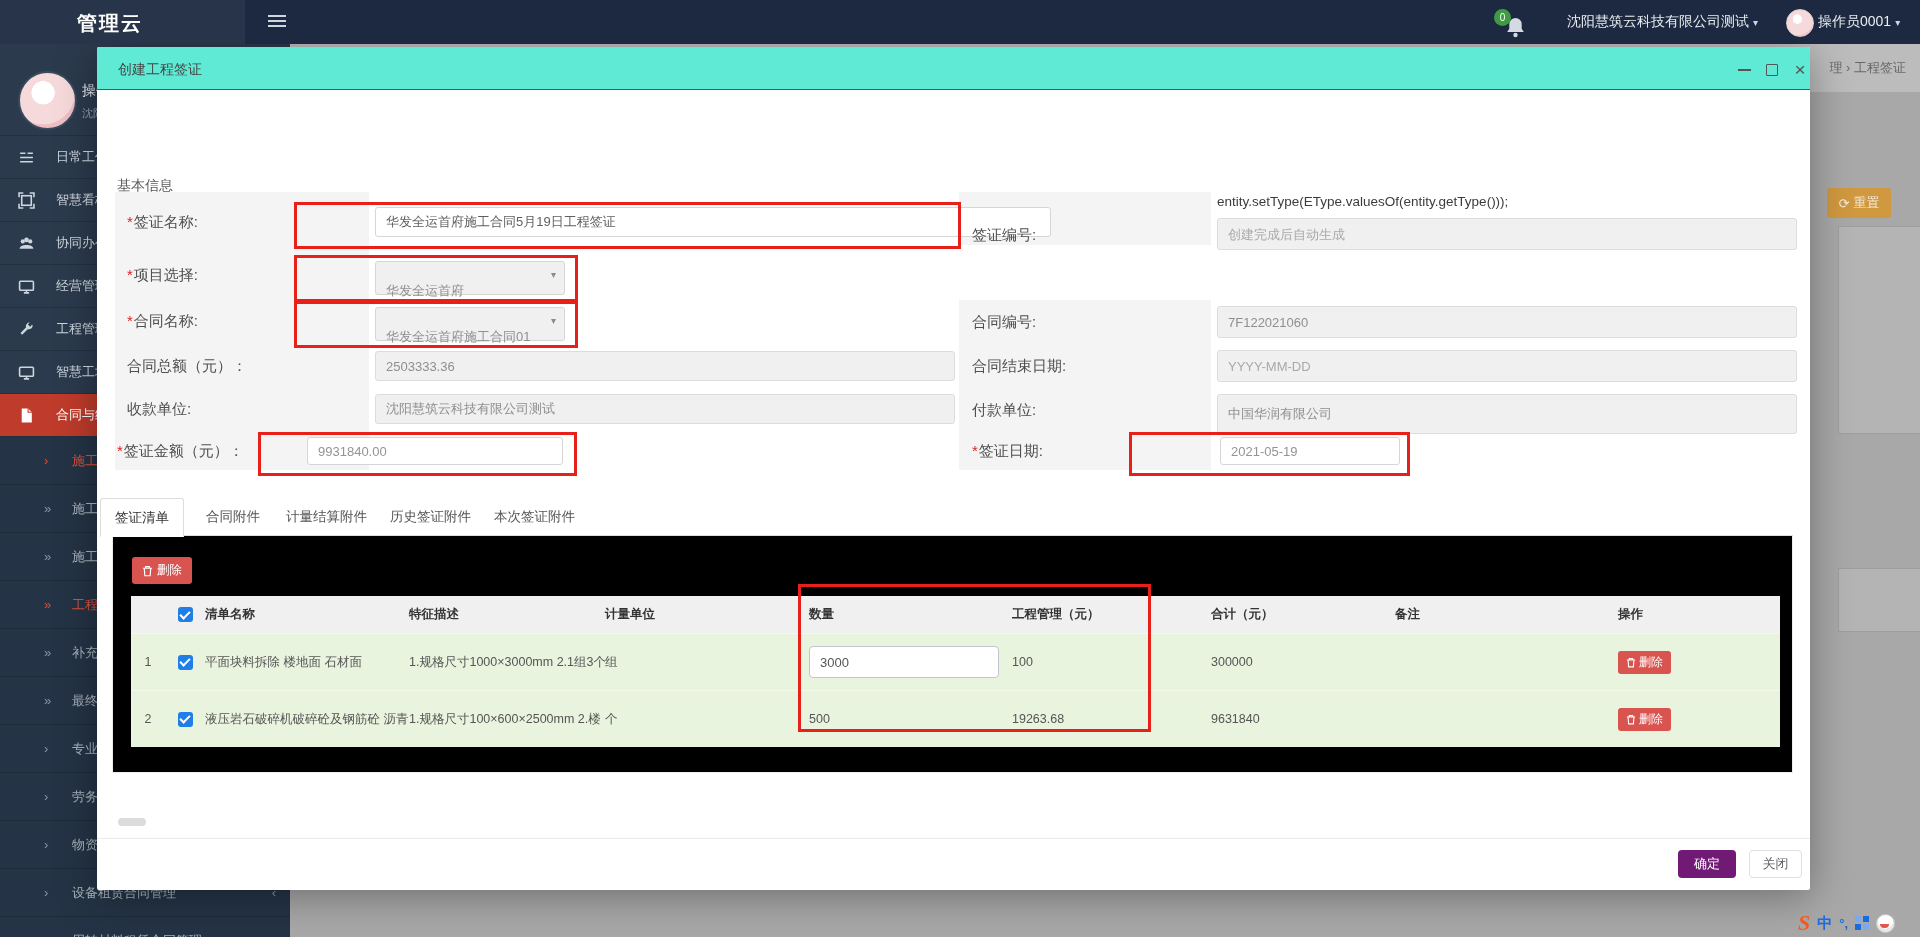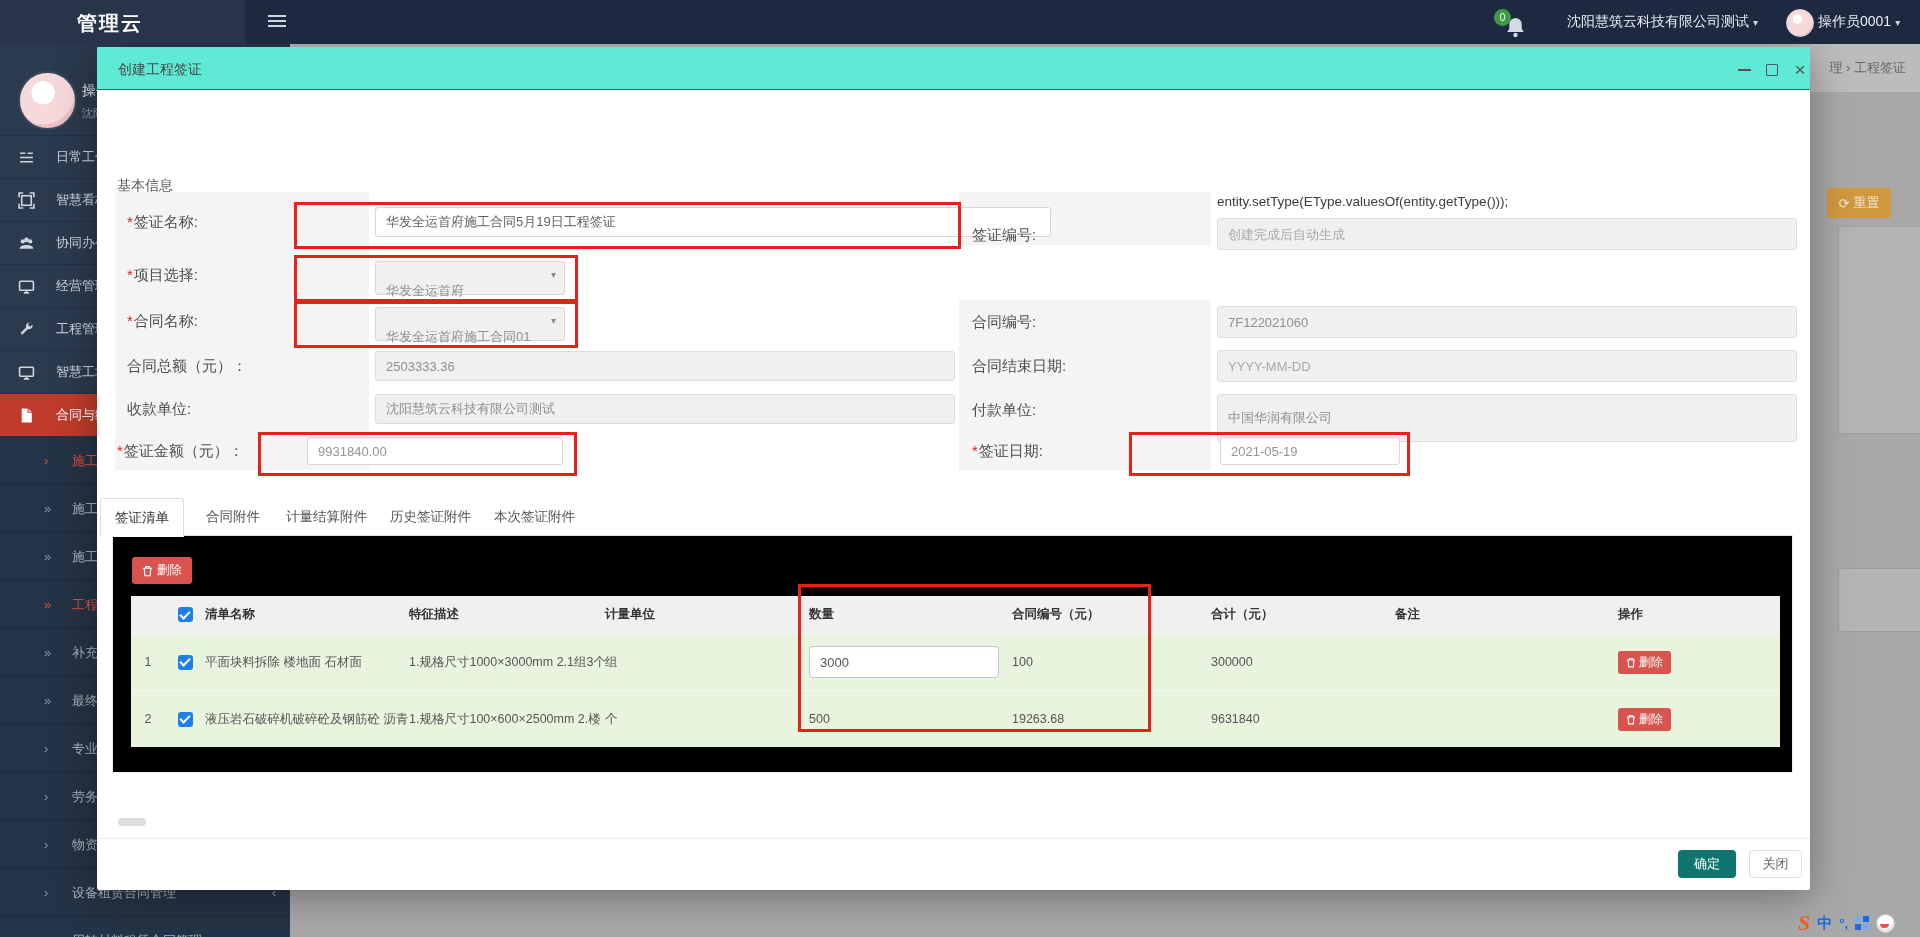--- a/index.html
+++ b/index.html
@@ -116,21 +116,21 @@
   .c-center{text-align:center}
   .cbx{width:15px;height:15px;background:#1f7fe8;border-radius:3px;position:relative;margin:0 auto;cursor:pointer}
   .cbx::after{content:"";position:absolute;left:4.5px;top:1.5px;width:4px;height:8px;border:solid #fff;border-width:0 2px 2px 0;transform:rotate(45deg)}
   .qty-input{box-sizing:border-box;width:190px;height:32px;border:1px solid #bfc6cd;border-radius:4px;font-size:13px;
       color:#555;padding:0 10px;outline:none;font-family:inherit;background:#fff}
   .row-del{width:53px;height:23px;background:#d9534f;border:none;border-radius:3px;color:#fff;font-size:12px;
       display:flex;align-items:center;justify-content:center;gap:3px;cursor:pointer;font-family:inherit}
   .hscroll-chip{position:absolute;left:21px;top:771px;width:28px;height:8px;background:#dcdcdc;border-radius:4px}
 
   .m-footer-line{position:absolute;left:0;top:791px;width:1713px;border-top:1px solid #ebebeb}
-  .btn-confirm{position:absolute;left:1581px;top:803px;width:58px;height:28px;background:#0f766e;border:none;border-radius:4px;
+  .btn-confirm{position:absolute;left:1581px;top:803px;width:58px;height:28px;background:#701a75;border:none;border-radius:4px;
       color:#fff;font-size:13px;cursor:pointer;font-family:Liberation Sans, sans-serif}
   .btn-close{position:absolute;left:1652px;top:803px;width:53px;height:28px;background:#fff;border:1px solid #dcdfe6;border-radius:4px;
       color:#606266;font-size:13px;cursor:pointer;font-family:inherit}
 
   svg{display:block}
 </style>
 </head>
 <body>
 
 <div class="hdr">
@@ -325,21 +325,21 @@
   <span class="lab" style="left:875px;top:172px;width:240px;height:32px;line-height:32px">签证编号:</span>
   <input class="inp ro" style="left: 1120px; top: 171px; width: 580px; height: 32px;" readonly="" placeholder="创建完成后自动生成">
 
   <span class="lab" style="left:875px;top:259px;width:240px;height:32px;line-height:32px">合同编号:</span>
   <input class="inp ro" style="left: 1120px; top: 259px; width: 580px; height: 32px;" readonly="" value="7F122021060">
 
   <span class="lab" style="left:875px;top:303px;width:240px;height:32px;line-height:32px">合同结束日期:</span>
   <input class="inp ro" style="left: 1120px; top: 303px; width: 580px; height: 32px;" readonly="" placeholder="YYYY-MM-DD">
 
   <span class="lab" style="left:875px;top:347px;width:240px;height:32px;line-height:32px">付款单位:</span>
-  <input class="inp ro" style="left: 1120px; top: 347px; width: 580px; height: 48px;" readonly="" value="中国华润有限公司">
+  <input class="inp ro" style="left: 1120px; top: 347px; width: 580px; height: 40px;" readonly="" value="中国华润有限公司">
 
   <span class="lab" style="left:875px;top:390px;width:240px;height:28px;line-height:28px"><span class="star">*</span><span>签证日期:</span></span>
   <input class="inp gray-text" style="left: 1123px; top: 390px; width: 180px; height: 28px;" value="2021-05-19">
 
   <div class="anno" style="left:197px;top:155px;width:661px;height:41px"></div>
   <div class="anno" style="left:197px;top:208px;width:278px;height:41px"></div>
   <div class="anno" style="left:197px;top:254px;width:278px;height:41px"></div>
   <div class="anno" style="left:161px;top:385px;width:313px;height:38px"></div>
   <div class="anno" style="left:1032px;top:385px;width:275px;height:38px"></div>
   <div class="anno" style="left:701px;top:537px;width:347px;height:142px"></div>
@@ -360,21 +360,21 @@
     </button>
 
     <div class="tbl">
       <div class="trow t-head">
         <span class="c-center"></span>
         <span class="cbx"></span>
         <span>清单名称</span>
         <span>特征描述</span>
         <span>计量单位</span>
         <span>数量</span>
-        <span>合同编号（元）</span>
+        <span>工程管理（元）</span>
         <span>合计（元）</span>
         <span>备注</span>
         <span>操作</span>
       </div>
 
       <div class="trow t-data">
         <span class="c-center">1</span>
         <span class="cbx"></span>
         <span class="cell-name">平面块料拆除 楼地面 石材面</span>
         <span class="cell-feat">1.规格尺寸1000×3000mm 2.1组3个</span>

